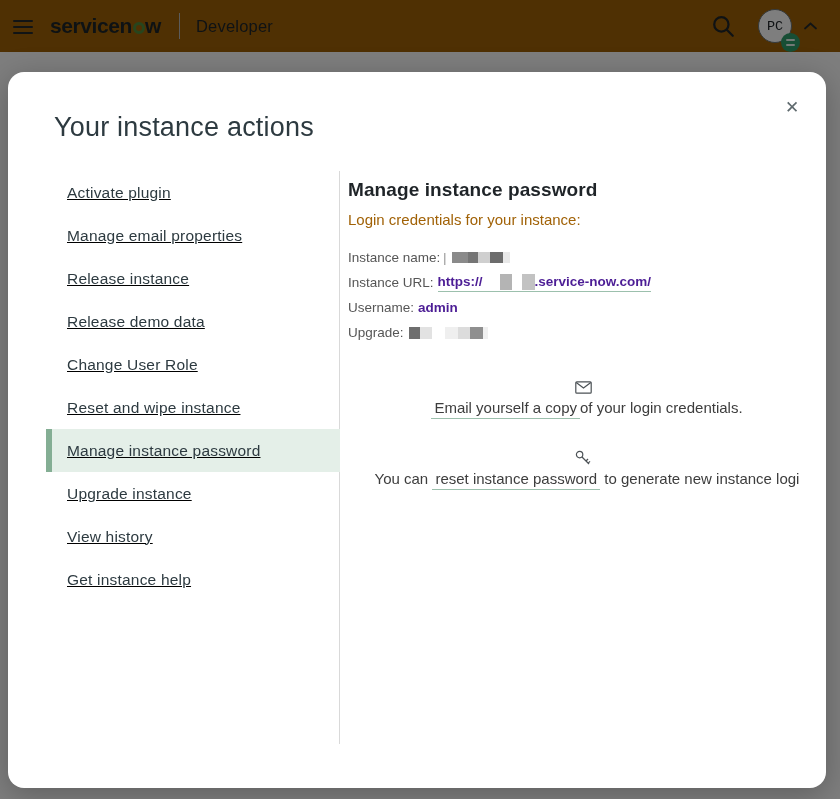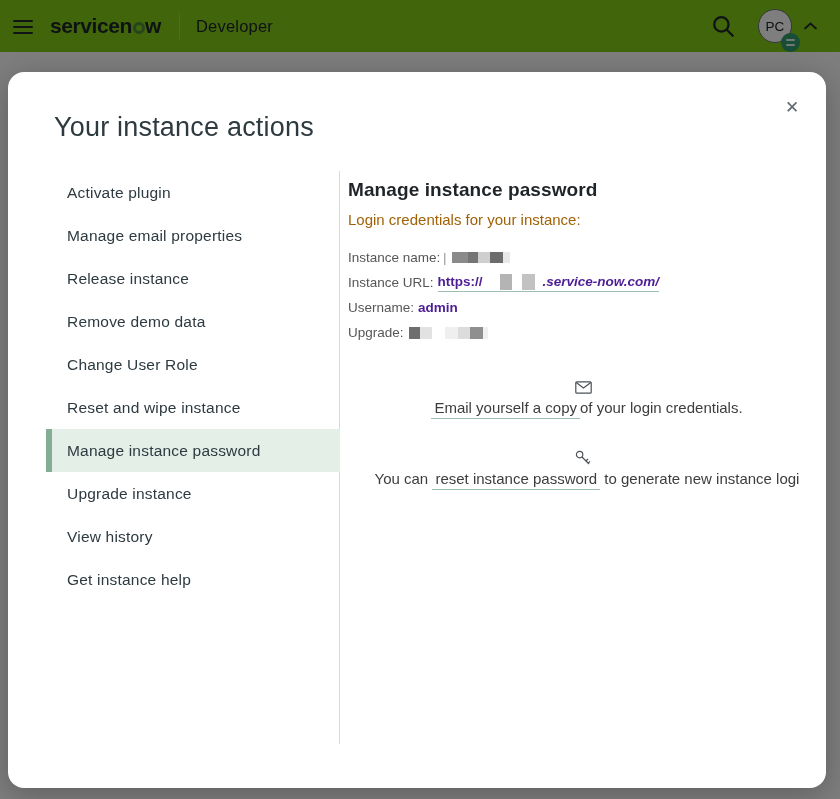--- a/index.html
+++ b/index.html
@@ -1,31 +1,31 @@
 <!DOCTYPE html>
 <html><head>
 <meta charset="utf-8">
 <style>
   * { margin:0; padding:0; box-sizing:border-box; }
   html,body { width:840px; height:799px; overflow:hidden; background:#fff;
               font-family:"Liberation Sans", sans-serif; }
 
   
   .app-header { position:absolute; top:0; left:0; width:100%; height:52px;
-                background:#84cc16; display:flex; align-items:center; padding:0 22px 0 13px; }
+                background:#a16207; display:flex; align-items:center; padding:0 22px 0 13px; }
   .hamburger { width:20px; height:15px; display:flex; flex-direction:column;
                justify-content:space-between; cursor:pointer; margin-top:2px; }
   .hamburger span { display:block; height:2.4px; background:#23292c; border-radius:1px; }
   .logo { display:flex; align-items:baseline; margin-left:17px; cursor:pointer;
           font-size:21px; font-weight:bold; letter-spacing:-0.4px; color:#1e2629; }
   .logo-o { display:inline-block; width:12px; height:12px; border:3.6px solid #4f8d3c;
             border-radius:50%; margin:0 0.5px; position:relative; top:0.5px; }
   .hdr-divider { width:1px; height:26px; background:#b9b9b9; margin:0 16px 0 18px; }
   .product { font-size:16.5px; font-weight:400; color:#20262a; letter-spacing:0.2px; }
-  .hdr-right { margin-left:auto; display:flex; align-items:center; }
+  .hdr-right { margin-left:auto; display:flex; align-items:center;font-family:Liberation Mono, monospace; }
   .search-btn { width:26px; height:26px; cursor:pointer; color:#20262a; }
   .avatar-wrap { position:relative; margin-left:22px; cursor:pointer; }
   .avatar { width:34px; height:34px; border:1.6px solid #6b7478; border-radius:50%;
             display:flex; align-items:center; justify-content:center;
             font-size:13.5px; font-weight:500; color:#20262a; background:#fff; }
   .avatar-badge { position:absolute; right:-8px; bottom:-9px; width:19px; height:19px;
                   border-radius:50%; background:#2f9e6b; display:flex; flex-direction:column;
                   align-items:center; justify-content:center; gap:2.5px; }
   .avatar-badge i { display:block; width:9px; height:2px; background:#e9f5ee; border-radius:1px; }
   .chevron { margin-left:11px; cursor:pointer; color:#23292c; }
@@ -39,21 +39,21 @@
            box-shadow:0 6px 30px rgba(0,0,0,0.25); overflow:hidden; }
   .close-x { position:absolute; top:22px; right:21px; width:26px; height:26px;
              display:flex; align-items:center; justify-content:center;
              font-size:17px; color:#5f6a6e; cursor:pointer; }
   .modal-title { padding:40px 0 0 46px; font-size:27px; font-weight:500;
                  color:#2d3a40; letter-spacing:0.2px; }
 
   .modal-body { display:flex; margin-top:28px; height:573px; }
 
   
-  .menu-col { width:332px; flex:0 0 332px; border-right:1px solid #d9d9d9; }
+  .menu-col { width:332px; flex:0 0 332px; border-right:1px solid #d9d9d9;text-decoration:underline; }
   .menu { margin-left:38px; width:294px; }
   .menu-item { height:43px; display:flex; align-items:center; padding-left:21px;
                font-size:15.5px; color:#2d3a40; letter-spacing:0.2px; cursor:pointer; }
   .menu-item.selected { background:#e4efe8; border-left:6px solid #84ae94; padding-left:15px; }
 
   
   .panel { flex:1; padding:8px 0 0 8px; overflow:hidden; }
   .panel h2 { font-size:19px; font-weight:bold; color:#1f2428; letter-spacing:0.1px; }
   .panel .intro { margin-top:10px; font-size:15px; color:#a16207; }
 
@@ -119,21 +119,21 @@
   <div class="close-x">✕</div>
   <div class="modal-title">Your instance actions</div>
 
   <div class="modal-body">
 
     <div class="menu-col">
       <div class="menu">
         <div class="menu-item">Activate plugin</div>
         <div class="menu-item">Manage email properties</div>
         <div class="menu-item">Release instance</div>
-        <div class="menu-item">Remove demo data</div>
+        <div class="menu-item">Release demo data</div>
         <div class="menu-item">Change User Role</div>
         <div class="menu-item">Reset and wipe instance</div>
         <div class="menu-item selected">Manage instance password</div>
         <div class="menu-item">Upgrade instance</div>
         <div class="menu-item">View history</div>
         <div class="menu-item">Get instance help</div>
       </div>
     </div>
 
     <div class="panel">
@@ -155,21 +155,21 @@
         <div class="cred-row">
           <span>Instance URL:</span>
           <span class="url-link">
             <b>https://</b>
             <span class="redact tall" style="margin-left:17px;">
               <span style="width:12px;background:#b4b4b4;"></span>
             </span>
             <span class="redact tall" style="margin-left:10px;">
               <span style="width:13px;background:#c2c2c2;"></span>
             </span>
-            <b style="margin-left:8px;font-style:italic;">.service-now.com/</b>
+            <b style="margin-left:0;">.service-now.com/</b>
           </span>
         </div>
         <div class="cred-row">
           <span>Username:</span>
           <b>admin</b>
         </div>
         <div class="cred-row">
           <span>Upgrade:</span>
           <span class="redact" style="margin-left:5px;">
             <span style="width:11px;height:12px;background:#6e6e6e;"></span>

